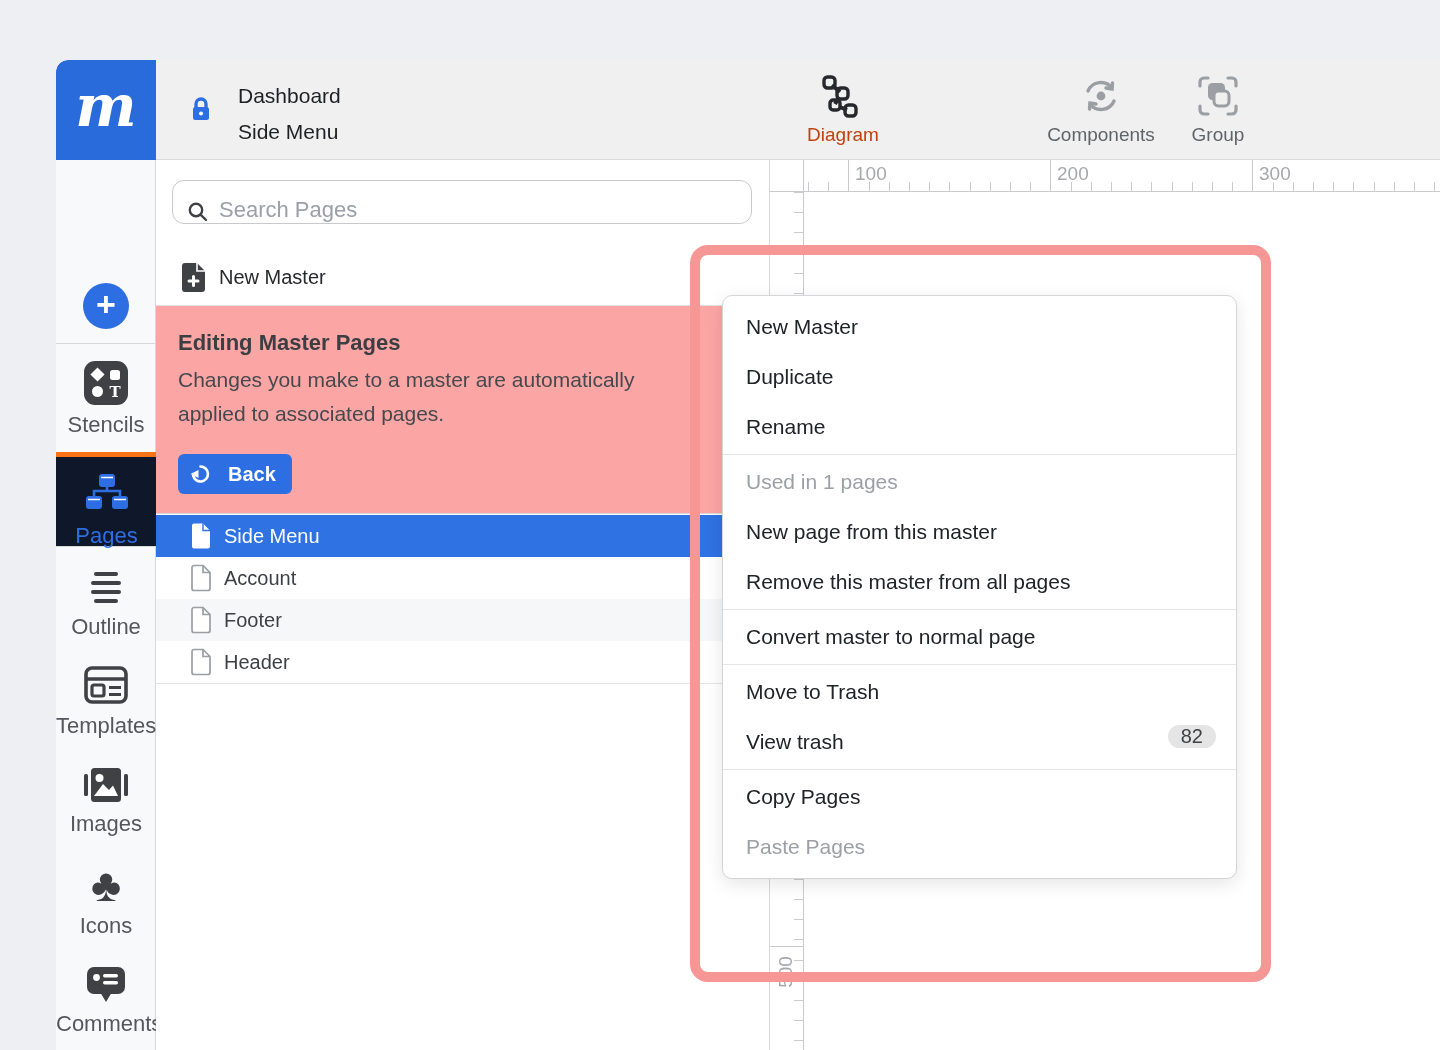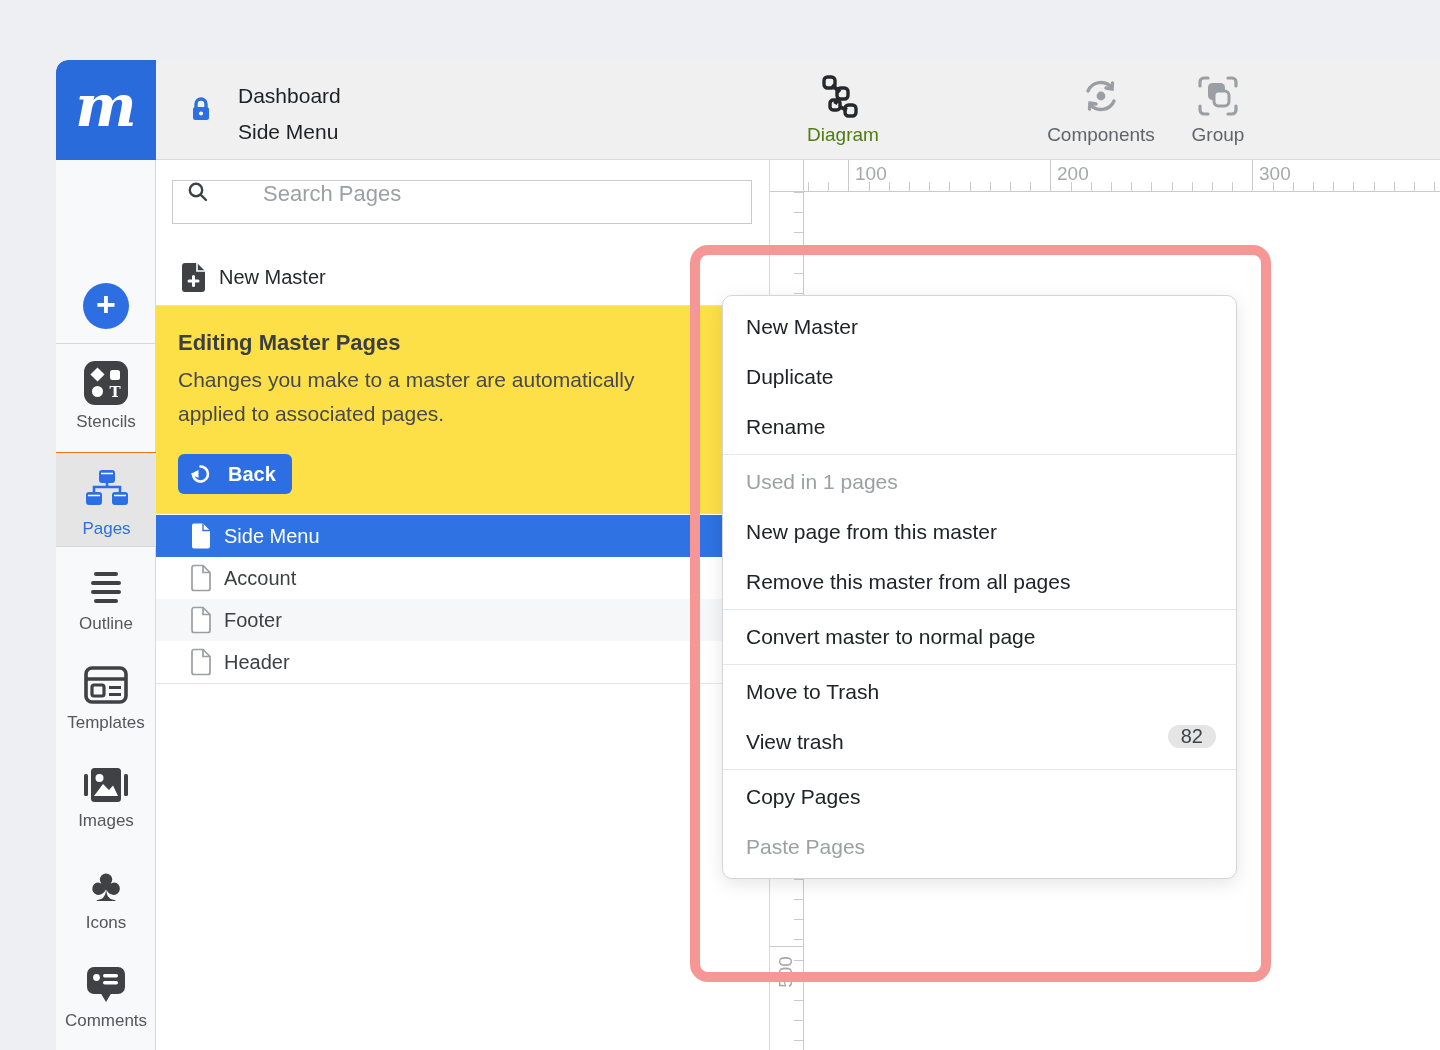--- a/index.html
+++ b/index.html
@@ -15,53 +15,53 @@
   .logo { position:absolute; left:0; top:0; width:100px; height:100px; background:#2a6bdb;
           border-top-left-radius:12px; display:flex; align-items:center; justify-content:center;
           color:#fff; font:italic 700 58px "DejaVu Serif",serif; padding-bottom:8px; }
   .lock { position:absolute; left:134px; top:36px; }
   .doc-titles { position:absolute; left:182px; top:18px; line-height:36px;
                 font-size:21px; font-weight:500; color:#1e2023; }
   .tool { position:absolute; top:0; height:100px; text-align:center; cursor:default; }
   .tool .ticon { position:absolute; top:14px; left:50%; transform:translateX(-50%); }
   .tool .tlabel { position:absolute; top:64px; width:200px; left:50%; transform:translateX(-50%);
                   font-size:19px; color:#606468; }
-  .tool.active .tlabel { color:#4d7c0f; }
+  .tool.active .tlabel { color:#c2410c; }
   .caret-down { position:absolute; left:913px; top:100px; width:0; height:0;
                 border-left:10px solid transparent; border-right:10px solid transparent;
                 border-top:13px solid #2c2e31; }
 
   
   .sidebar { position:absolute; left:0; top:100px; width:100px; bottom:0;
              background:#f8f9fa; border-right:1px solid #d7d8da; }
   .side-sep { position:absolute; left:0; width:100px; height:1px; background:#d7d8da; }
   .side-item { position:absolute; left:0; width:100px; text-align:center; cursor:pointer; }
-  .side-item .slabel { font-size:17px; color:#54575b; margin-top:6px; }
-  .side-item.active { background:#e5e5e5; width:101px;
-                      border-top:1px solid #f97316; border-bottom:1px solid #d7d8da;text-align:center; }
+  .side-item .slabel { font-size:22px; color:#54575b; margin-top:6px; }
+  .side-item.active { background:#0f172a; width:101px;
+                      border-top:5px solid #f97316; border-bottom:1px solid #d7d8da;text-align:center; }
   .side-item.active .slabel { color:#2d6fe3; }
   .plus-btn { position:absolute; left:27px; top:123px; width:46px; height:46px; border-radius:50%;
               background:#2d6fe3; color:#fff; display:flex; align-items:center; justify-content:center;
               font-size:34px; font-weight:700; cursor:pointer; padding-bottom:3px; }
 
   
   .pages-panel { position:absolute; left:100px; top:100px; width:614px; bottom:0;
                  background:#fff; border-right:1px solid #d7d8da; }
   .search-box { position:absolute; left:16px; top:20px; width:580px; height:44px;
-                border:1px solid #c8cacd; border-radius:0; background:#fff;
-                display:flex; align-items:flex-start; padding-left:14px;gap:44px; }
+                border:1px solid #c8cacd; border-radius:12px; background:#fff;
+                display:flex; align-items:flex-end; padding-left:14px; }
   .search-box .ph { margin-left:10px; font-size:22px; color:#9aa0a6; }
   .new-master-row { position:absolute; left:0; top:90px; width:614px; height:56px;
                     border-bottom:1px solid #e0e1e3; display:flex; align-items:center; padding-left:24px; cursor:pointer; }
   .new-master-row .nm-label { margin-left:12px; font-size:20px; font-weight:500; color:#27292c; }
   .kebab { position:absolute; left:664px; top:95px; width:48px; height:46px;
            display:flex; flex-direction:column; align-items:center; justify-content:center; gap:6px; cursor:pointer; }
   .kebab i { width:5px; height:5px; border-radius:50%; background:#3f4145; }
   .master-info { position:absolute; left:0; top:146px; width:614px; height:208px;
-                 background:#fde047; border-bottom:1px solid #d9dadb;text-decoration:underline; }
+                 background:#fca5a5; border-bottom:1px solid #d9dadb;text-decoration:underline; }
   .mi-heading { position:absolute; left:22px; top:24px; font-size:22px; font-weight:700; color:#3b3e42; }
   .mi-line { position:absolute; left:22px; white-space:nowrap; font-size:21px; color:#46494d; }
   .back-btn { position:absolute; left:22px; top:148px; height:40px; padding:0 16px 0 12px;
               background:#2d6fe3; border:none; border-radius:6px; color:#fff;
               display:flex; align-items:center; gap:18px; font-size:20px; font-weight:700; cursor:pointer; }
   .page-list { position:absolute; left:0; top:355px; width:614px; }
   .page-row { height:42px; display:flex; align-items:center; padding-left:34px; gap:12px;
               font-size:20px; color:#3c3f43; cursor:pointer; background:#fff; }
   .page-row.alt { background:#f6f7f8; }
   .page-row.selected { background:#2f72e3; color:#fff; font-weight:500; }

